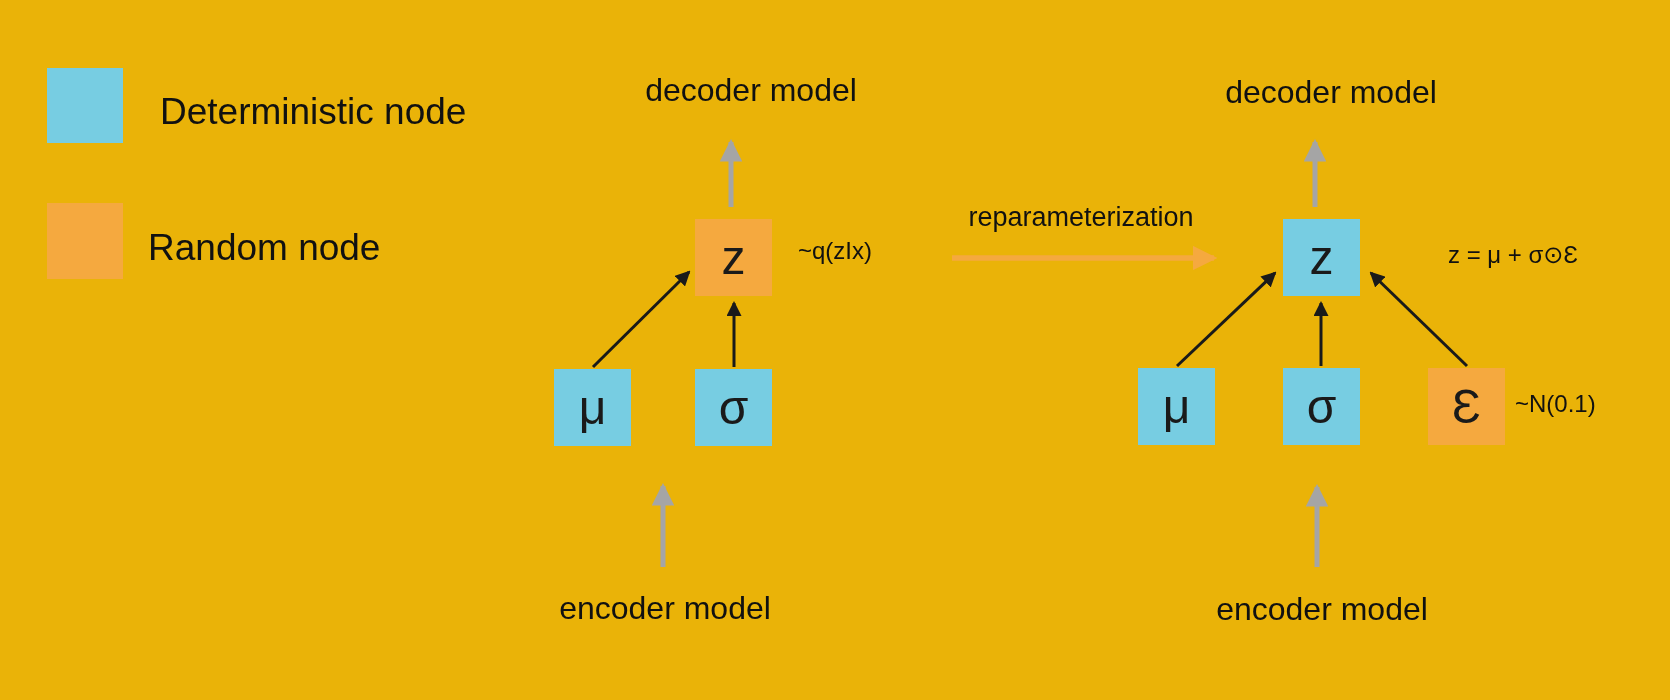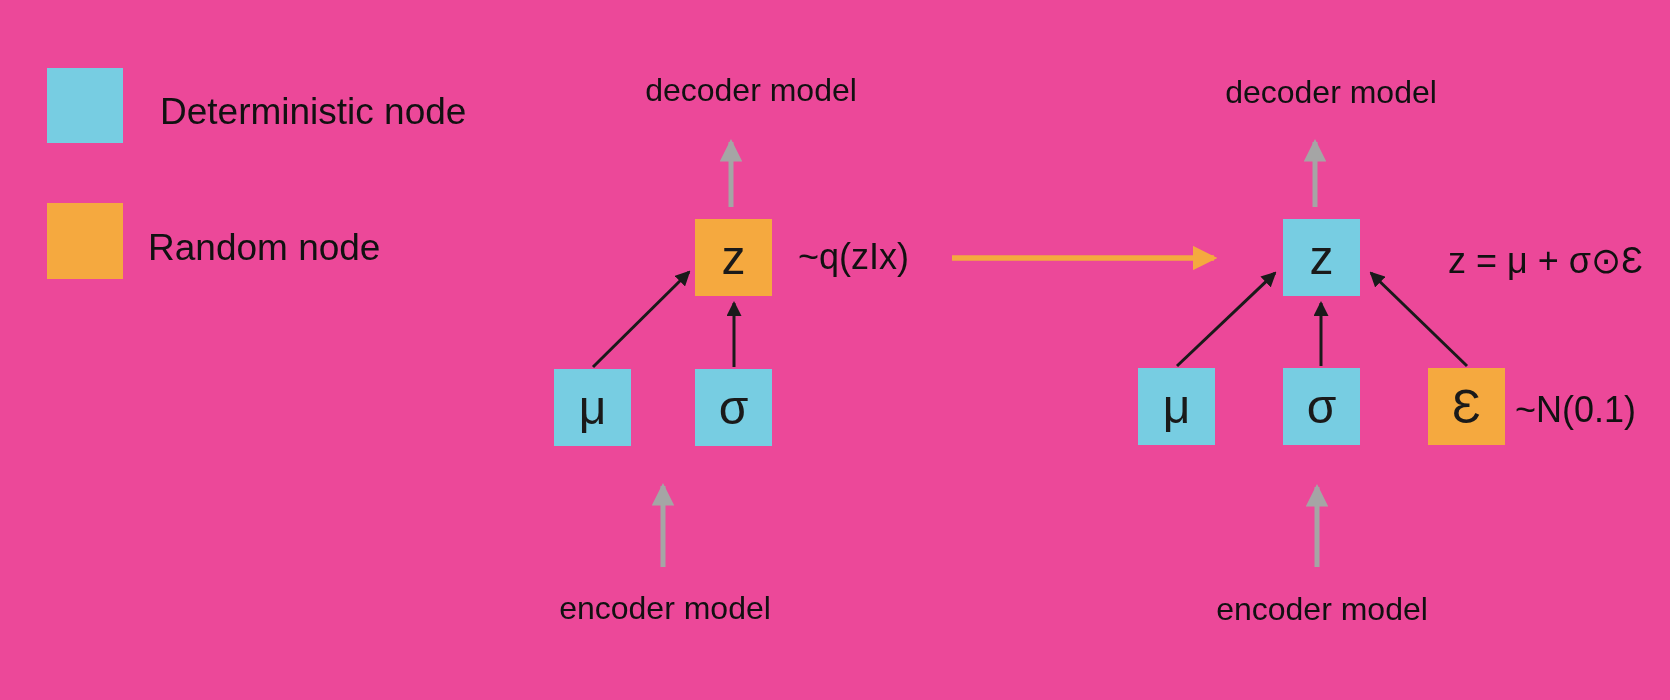--- a/index.html
+++ b/index.html
@@ -1,36 +1,36 @@
 <!DOCTYPE html>
 <html><head>
 <meta charset="utf-8">
 <style>
   html,body{margin:0;padding:0;background:#ffffff;}
   #stage{
     position:relative;
     width:1670px;height:700px;
-    background:#ec4899;
+    background:#eab308;
     font-family:"Liberation Sans","DejaVu Sans",sans-serif;
     color:#111111;
     overflow:hidden;
   }
   .node{
     position:absolute;
     width:77px;height:77px;
     display:flex;align-items:center;justify-content:center;
     font-size:48px;line-height:1;color:#1a1a1a;
   }
   .swatch{position:absolute;width:76px;height:76px;}
   .legend-label{position:absolute;font-size:37px;line-height:1;white-space:nowrap;}
   .model-label{
     position:absolute;font-size:32px;line-height:1;white-space:nowrap;
     transform:translateX(-50%);
   }
-  .annotation{position:absolute;font-size:36px;line-height:1;white-space:nowrap;}
+  .annotation{position:absolute;font-size:24px;line-height:1;white-space:nowrap;}
   .transition-label{
     position:absolute;font-size:27px;line-height:1;white-space:nowrap;
     transform:translateX(-50%);
   }
   svg.arrows{position:absolute;left:0;top:0;}
 </style>
 </head>
 <body>
 
 <div id="stage">
@@ -84,20 +84,21 @@
       <span>μ</span>
     </div>
 
     <div class="node" style="left: 695px; top: 369px; background-color: rgb(119, 205, 226);">
       <span>σ</span>
     </div>
 
     <div class="model-label" style="left:665px;top:592px;">encoder model</div>
   </div>
 
+  <div class="transition-label" style="left:1081px;top:204px;">reparameterization</div>
 
   <div>
     <div class="model-label" style="left:1331px;top:76px;">decoder model</div>
 
     <div class="node" style="left: 1283px; top: 219px; background-color: rgb(119, 205, 226);">
       <span>z</span>
     </div>
 
     <div class="annotation" style="left:1400px;top:243px;margin-left:48px;">z = μ + σ⊙Ɛ</div>
 

